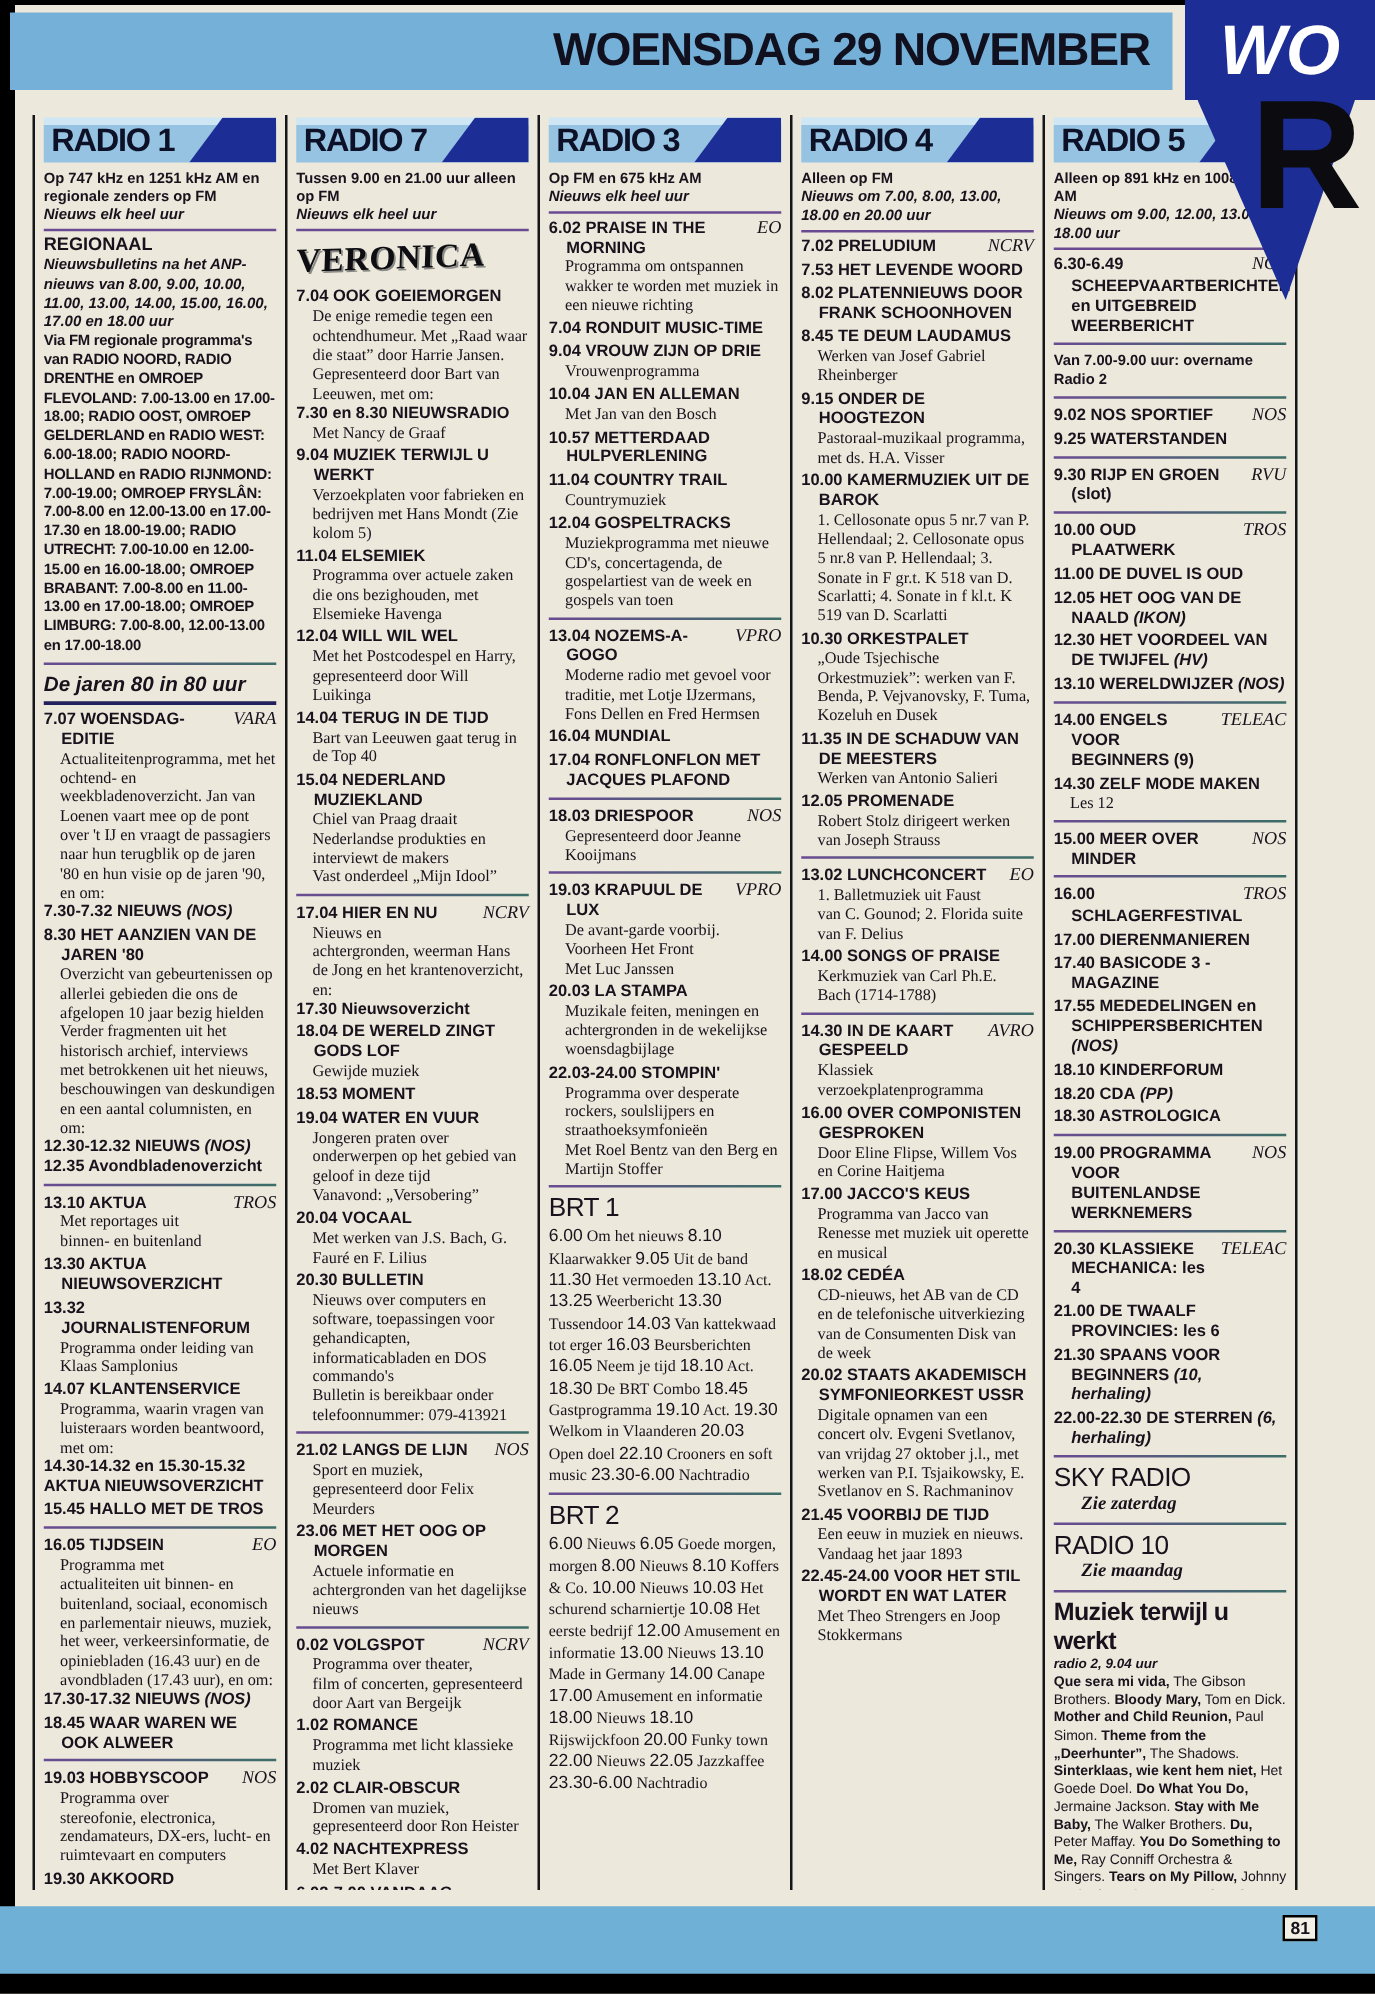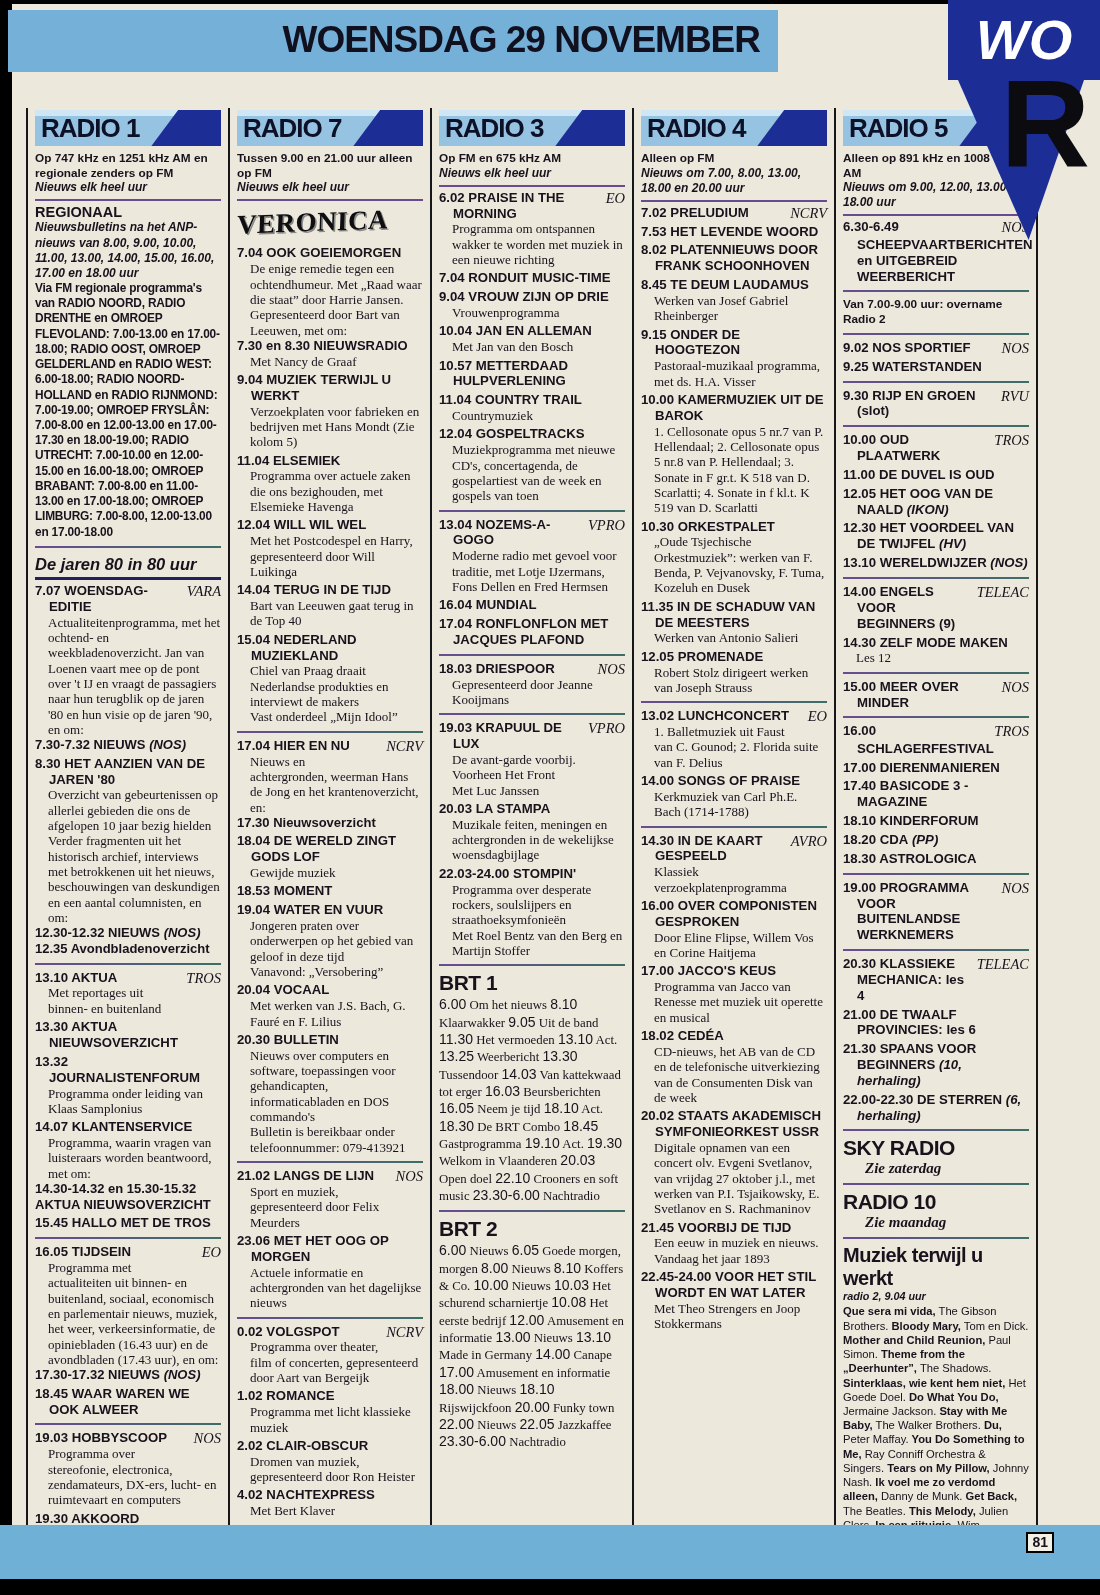--- a/index.html
+++ b/index.html
@@ -4,30 +4,30 @@
 <style>
   :root{
     --paper:#ece8db; --banner:#74b0d8; --navy:#1c2d96; --band:#97c3e2;
     --bandstrip:#cfe7f4; --rule:#6a4b92; --ink:#17121c;
   }
   html,body{margin:0;padding:0;}
   body{width:1100px;height:1595px;background:#000;position:relative;overflow:hidden;
        font-family:"Liberation Sans",sans-serif;color:var(--ink);}
   .paper{position:absolute;left:12px;top:4px;width:1088px;height:1569px;background:var(--paper);}
   
-  .banner{position:absolute;left:8px;top:10px;width:770px;height:62px;background:var(--banner);}
+  .banner{position:absolute;left:8px;top:10px;width:930px;height:62px;background:var(--banner);}
   .date-banner{position:absolute;right:18px;top:9px;font-weight:800;font-size:37px;
        letter-spacing:-1px;color:#10101e;white-space:nowrap;}
   .wo-box{position:absolute;right:0px;top:0px;width:152px;height:80px;background:var(--navy);
        color:#fff;font-weight:800;font-style:italic;font-size:56px;line-height:80px;text-align:center;}
   .corner-wedge{position:absolute;top:80px;right:16px;width:126px;height:160px;background:var(--navy);
        clip-path:polygon(0 0,100% 0,56% 100%);z-index:1;}
   .big-r{position:absolute;top:62px;right:10px;z-index:2;font-weight:900;font-size:124px;line-height:1;color:#0b0b10;}
   
-  .cols{position:absolute;left:26px;top:108px;width:1012px;height:1420px;display:flex;z-index:0;}
+  .cols{position:absolute;left:26px;top:92px;width:1012px;height:1420px;display:flex;z-index:0;}
   .col{flex:1;padding:0 7px;border-left:2px solid #15151a;overflow:hidden;}
   .col:last-child{border-right:2px solid #15151a;}
   .col-header{position:relative;height:36px;background:linear-gradient(180deg,var(--bandstrip) 0 6px,var(--band) 6px);
        overflow:hidden;margin:2px 0 5px;}
   .hdr-wedge{position:absolute;right:0;top:0;width:48%;height:100%;background:var(--navy);
        clip-path:polygon(22% 100%,52% 0,100% 0,100% 100%);}
   .col-title{position:relative;z-index:2;font-weight:800;font-size:26px;line-height:36px;
        letter-spacing:-1px;color:#0c1128;padding-left:6px;}
   .col-info{border-bottom:2px solid var(--rule);padding-bottom:4px;margin-bottom:3px;}
   .freq{font-weight:700;font-size:11.8px;line-height:1.25;}
@@ -40,21 +40,21 @@
   .theme{font-weight:700;font-style:italic;font-size:16.5px;padding:2px 0 3px;
        border-bottom:3px solid #23205e;margin-bottom:3px;}
   .prog{font-weight:700;font-size:13.2px;line-height:1.2;padding-left:14px;text-indent:-14px;margin-top:3px;}
   .prog .org{float:right;font-family:"Liberation Serif",serif;font-style:italic;font-weight:400;
        font-size:14.5px;text-indent:0;margin-left:4px;}
   .prog .tsuf{font-style:italic;font-weight:700;}
   .desc{font-family:"Liberation Serif",serif;font-size:13px;line-height:1.18;padding-left:13px;}
   .sub{font-weight:700;font-size:13px;line-height:1.2;}
   .sub .it{font-style:italic;}
   .note{font-weight:700;font-size:11.8px;line-height:1.25;}
-  .bighead{font-weight:700;font-size:21px;letter-spacing:-.5px;margin-top:4px;}
+  .bighead{font-weight:400;font-size:21px;letter-spacing:-.5px;margin-top:4px;}
   .zie{font-family:"Liberation Serif",serif;font-style:italic;font-weight:700;font-size:15px;padding-left:22px;}
   .sched{font-family:"Liberation Serif",serif;font-size:12.8px;line-height:1.2;margin:1px 0 2px;}
   .sched b{font-family:"Liberation Sans",sans-serif;font-weight:400;font-size:14px;}
   .veronica{display:inline-block;font-family:"Liberation Serif",serif;font-weight:900;font-size:27px;
        letter-spacing:.5px;transform:rotate(-2deg) skewX(-4deg);margin:3px 0 4px;color:#0d0d12;
        text-shadow:1.5px 1.5px 0 #8a8a85;}
   .mh{font-weight:800;font-size:20px;letter-spacing:-.5px;}
   .mhsub{font-weight:700;font-style:italic;font-size:10.8px;margin-bottom:2px;}
   .songs{font-size:11.2px;line-height:1.27;font-weight:400;margin:0;}
   .songs b{font-weight:800;}
@@ -253,20 +253,21 @@
         <div class="rule"></div>
         <div class="prog"><span class="org">TELEAC</span><span class="time">14.00</span> <span class="ptitle">ENGELS VOOR BEGINNERS (9)</span></div>
         <div class="prog"><span class="time">14.30</span> <span class="ptitle">ZELF MODE MAKEN</span></div>
         <div class="desc">Les 12</div>
         <div class="rule"></div>
         <div class="prog"><span class="org">NOS</span><span class="time">15.00</span> <span class="ptitle">MEER OVER MINDER</span></div>
         <div class="rule"></div>
         <div class="prog"><span class="org">TROS</span><span class="time">16.00</span> <span class="ptitle">SCHLAGERFESTIVAL</span></div>
         <div class="prog"><span class="time">17.00</span> <span class="ptitle">DIERENMANIEREN</span></div>
         <div class="prog"><span class="time">17.40</span> <span class="ptitle">BASICODE 3 - MAGAZINE</span></div>
+        <div class="prog"><span class="time">17.55</span> <span class="ptitle">MEDEDELINGEN en SCHIPPERSBERICHTEN</span><span class="tsuf"> (NOS)</span></div>
         <div class="prog"><span class="time">18.10</span> <span class="ptitle">KINDERFORUM</span></div>
         <div class="prog"><span class="time">18.20</span> <span class="ptitle">CDA</span><span class="tsuf"> (PP)</span></div>
         <div class="prog"><span class="time">18.30</span> <span class="ptitle">ASTROLOGICA</span></div>
         <div class="rule"></div>
         <div class="prog"><span class="org">NOS</span><span class="time">19.00</span> <span class="ptitle">PROGRAMMA VOOR BUITENLANDSE WERKNEMERS</span></div>
         <div class="rule"></div>
         <div class="prog"><span class="org">TELEAC</span><span class="time">20.30</span> <span class="ptitle">KLASSIEKE MECHANICA: les 4</span></div>
         <div class="prog"><span class="time">21.00</span> <span class="ptitle">DE TWAALF PROVINCIES: les 6</span></div>
         <div class="prog"><span class="time">21.30</span> <span class="ptitle">SPAANS VOOR BEGINNERS</span><span class="tsuf"> (10, herhaling)</span></div>
         <div class="prog"><span class="time">22.00-22.30</span> <span class="ptitle">DE STERREN</span><span class="tsuf"> (6, herhaling)</span></div>

